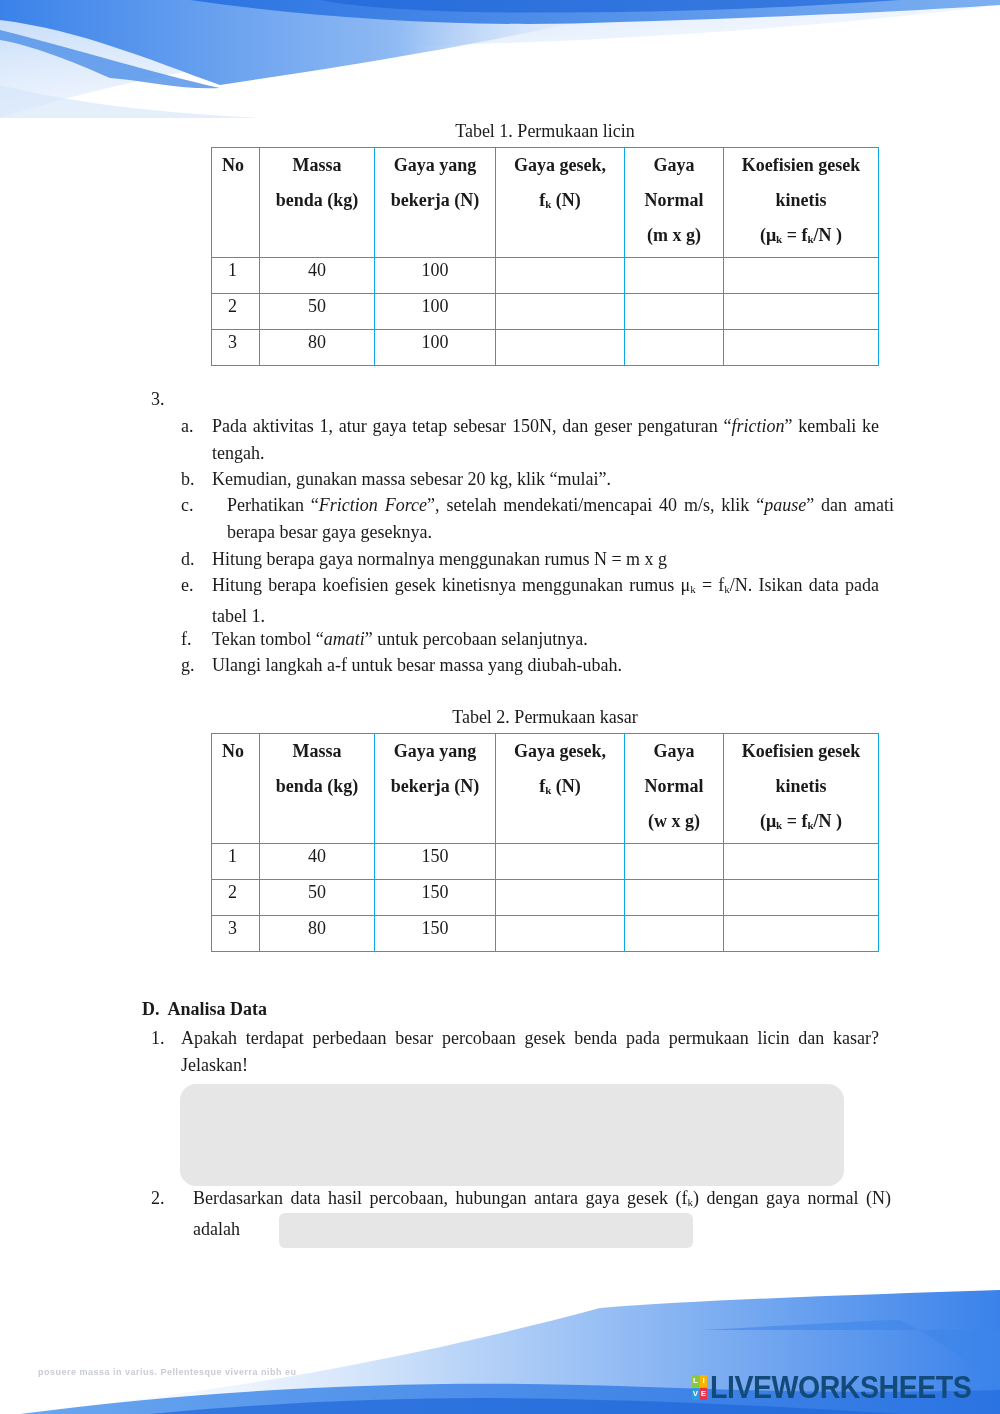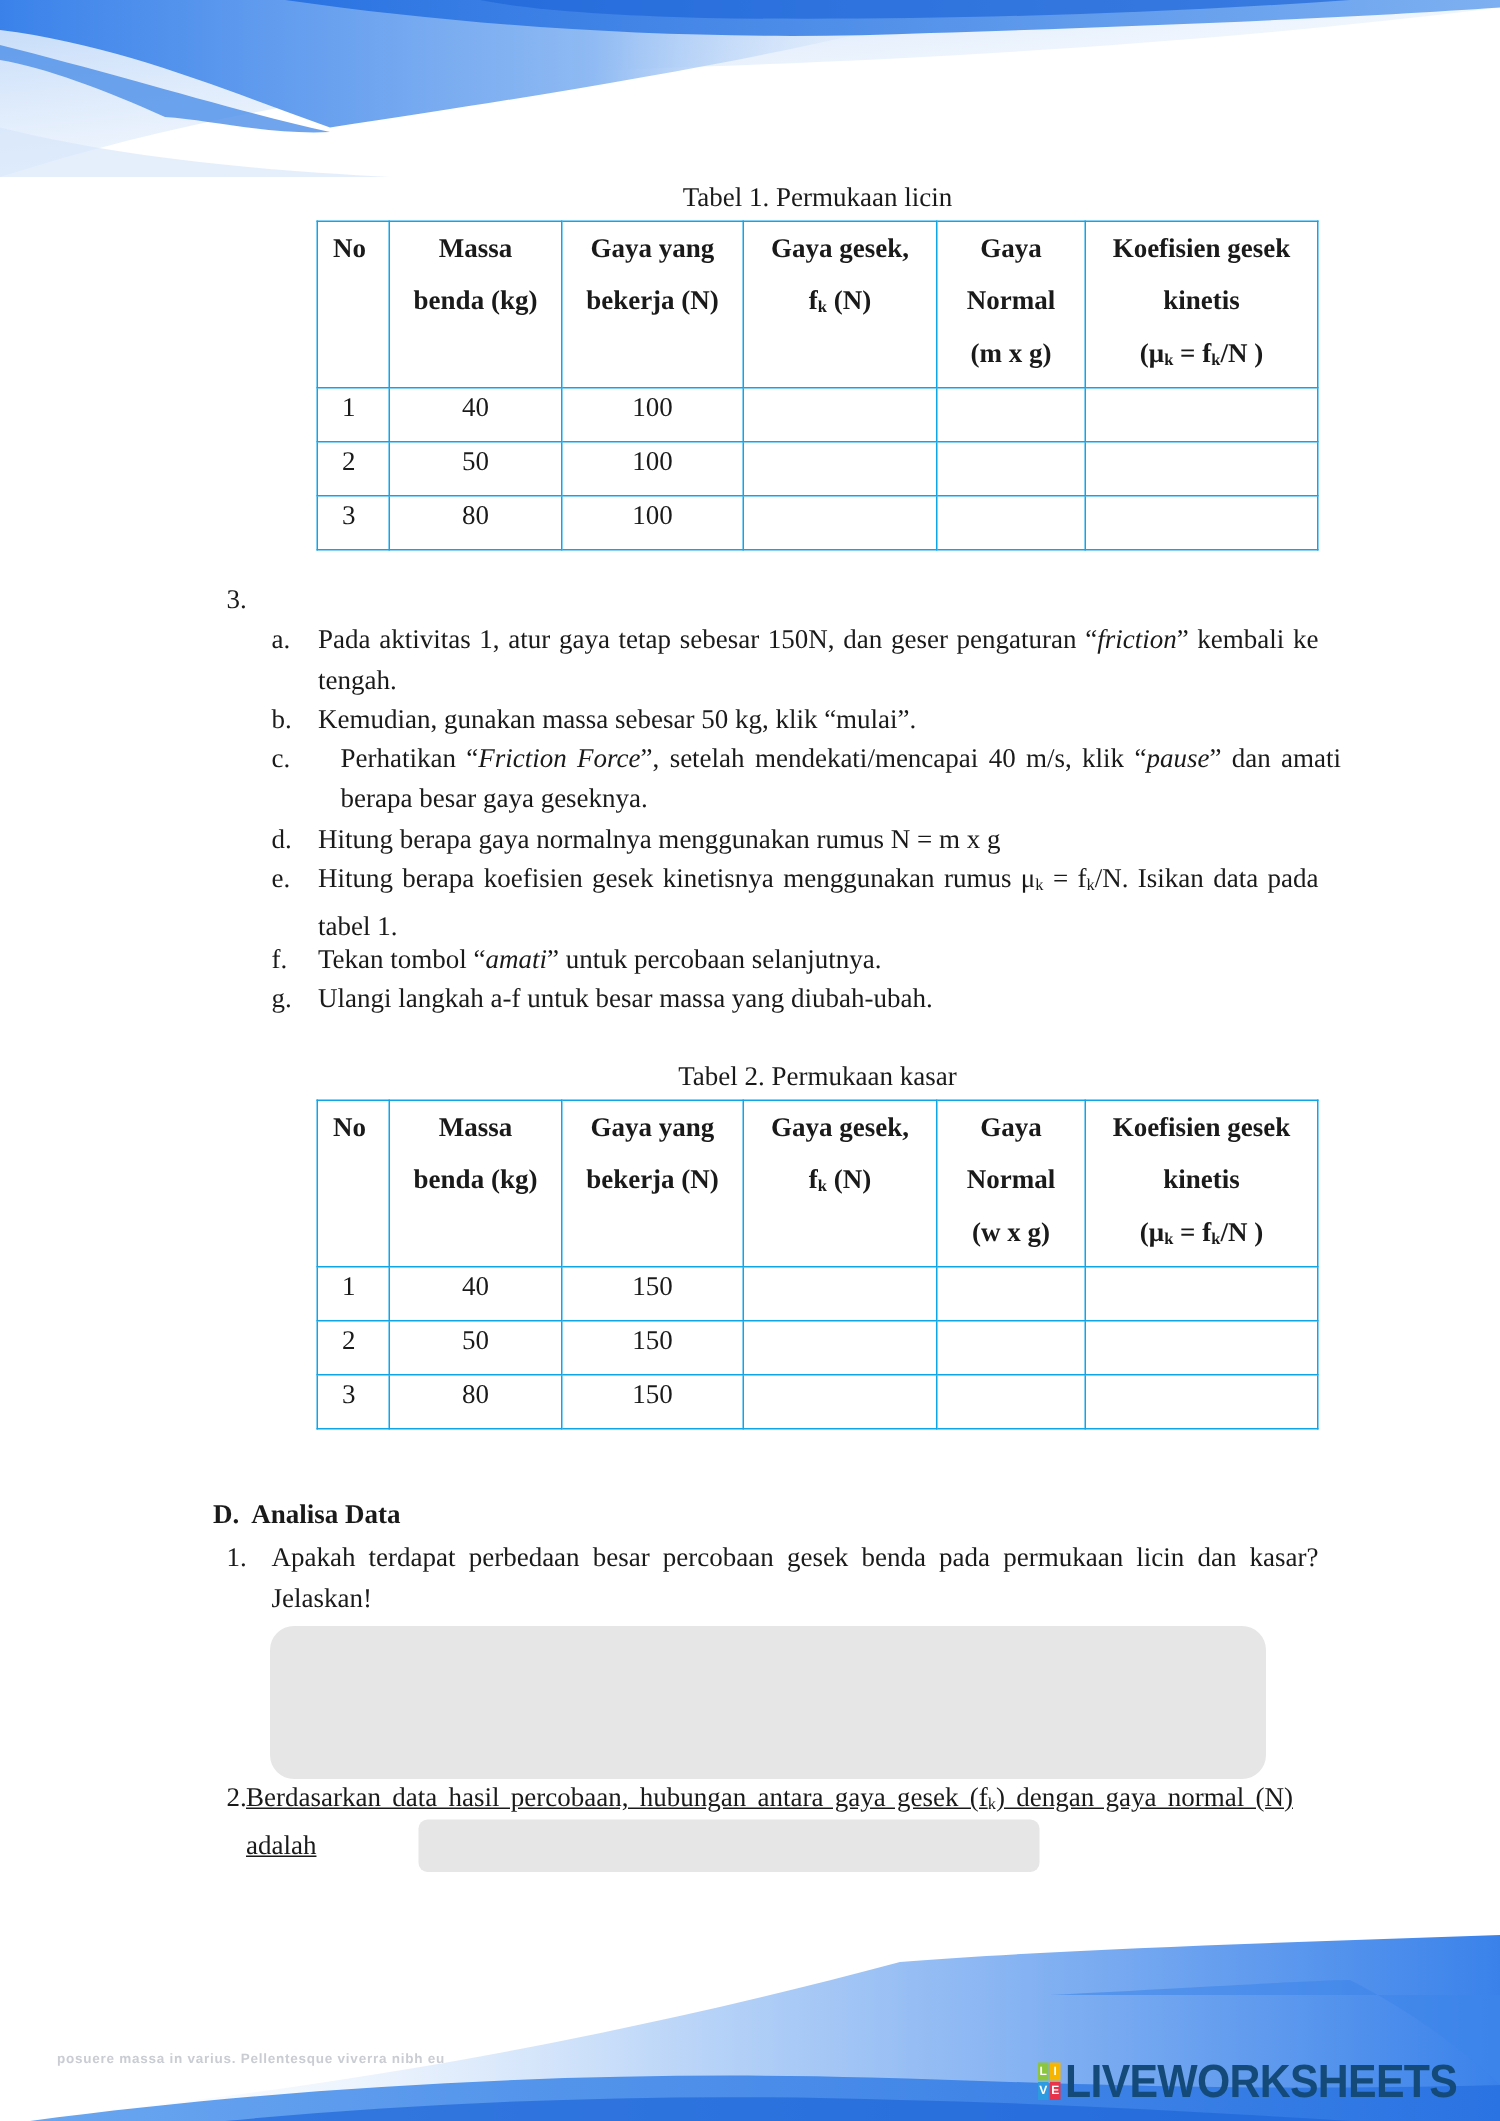--- a/index.html
+++ b/index.html
@@ -140,21 +140,21 @@
       </tr>
     </tbody>
 </table>
 
 <div class="section" style="left:0; top:386px; width:1000px; height:300px;">
   <div class="num" style="left:151px; top:0;">3.</div>
   <div id="steps">
       <div class="num" style="left: 181px; top: 27px;">a.</div>
       <div class="item-text" style="left: 212px; top: 27px; width: 667px;">Pada aktivitas 1, atur gaya tetap sebesar 150N, dan geser pengaturan “<i>friction</i>” kembali ke tengah.</div>
       <div class="num" style="left: 181px; top: 80px;">b.</div>
-      <div class="item-text" style="left: 212px; top: 80px; width: 667px;">Kemudian, gunakan massa sebesar 50 kg, klik “mulai”.</div>
+      <div class="item-text" style="left: 212px; top: 80px; width: 667px;">Kemudian, gunakan massa sebesar 20 kg, klik “mulai”.</div>
       <div class="num" style="left: 181px; top: 106px;">c.</div>
       <div class="item-text" style="left: 227px; top: 106px; width: 667px;">Perhatikan “<i>Friction Force</i>”, setelah mendekati/mencapai 40 m/s, klik “<i>pause</i>” dan amati berapa besar gaya geseknya.</div>
       <div class="num" style="left: 181px; top: 160px;">d.</div>
       <div class="item-text" style="left: 212px; top: 160px; width: 667px;">Hitung berapa gaya normalnya menggunakan rumus N = m x g</div>
       <div class="num" style="left: 181px; top: 186px;">e.</div>
       <div class="item-text" style="left: 212px; top: 186px; width: 667px;">Hitung berapa koefisien gesek kinetisnya menggunakan rumus μ<sub>k</sub> = f<sub>k</sub>/N. Isikan data pada tabel 1.</div>
       <div class="num" style="left: 181px; top: 240px;">f.</div>
       <div class="item-text" style="left: 212px; top: 240px; width: 667px;">Tekan tombol “<i>amati</i>” untuk percobaan selanjutnya.</div>
       <div class="num" style="left: 181px; top: 266px;">g.</div>
       <div class="item-text" style="left: 212px; top: 266px; width: 667px;">Ulangi langkah a-f untuk besar massa yang diubah-ubah.</div>
@@ -227,21 +227,21 @@
 
 <div class="heading-d" style="white-space:pre;margin-left:20px;">D.  Analisa Data</div>
 <div class="section" style="left:0; top:1025px; width:1000px;">
   <div class="num" style="left:151px; top:0;">1.</div>
   <div class="item-text" style="left:181px; top:0; width:698px;">Apakah terdapat perbedaan besar percobaan gesek benda pada permukaan licin dan kasar? Jelaskan!</div>
 </div>
 <textarea class="answer-box" style="left: 180px; top: 1084px; width: 664px; height: 102px; border: none; resize: none; outline: none; font-family: &quot;Liberation Serif&quot;, serif; font-size: 18px; padding: 0px; box-sizing: border-box;"></textarea>
 
 <div class="section" style="left:0; top:1185px; width:1000px;">
   <div class="num" style="left:151px; top:0;">2.</div>
-  <div class="item-text" style="left:164px; top:0; width:698px;text-decoration:underline;">Berdasarkan data hasil percobaan, hubungan antara gaya gesek (f<sub>k</sub>) dengan gaya normal (N) adalah</div>
+  <div class="item-text" style="left:193px; top:0; width:698px;">Berdasarkan data hasil percobaan, hubungan antara gaya gesek (f<sub>k</sub>) dengan gaya normal (N) adalah</div>
 </div>
 <input class="answer-inline" type="text" style="left: 279px; top: 1213px; width: 414px; height: 35px; border: none; outline: none; font-family: &quot;Liberation Serif&quot;, serif; font-size: 18px; padding: 0px 6px; box-sizing: border-box;" value="">
 
 <svg class="deco-bottom" viewBox="0 0 1000 124" preserveAspectRatio="none">
   <defs>
     <linearGradient id="gb1" x1="0" y1="0" x2="1" y2="0">
       <stop offset="0" stop-color="#ffffff" stop-opacity="0"></stop>
         <stop offset="0.45" stop-color="#bcd6f8"></stop>
         <stop offset="1" stop-color="#3a82ea"></stop>
     </linearGradient>

